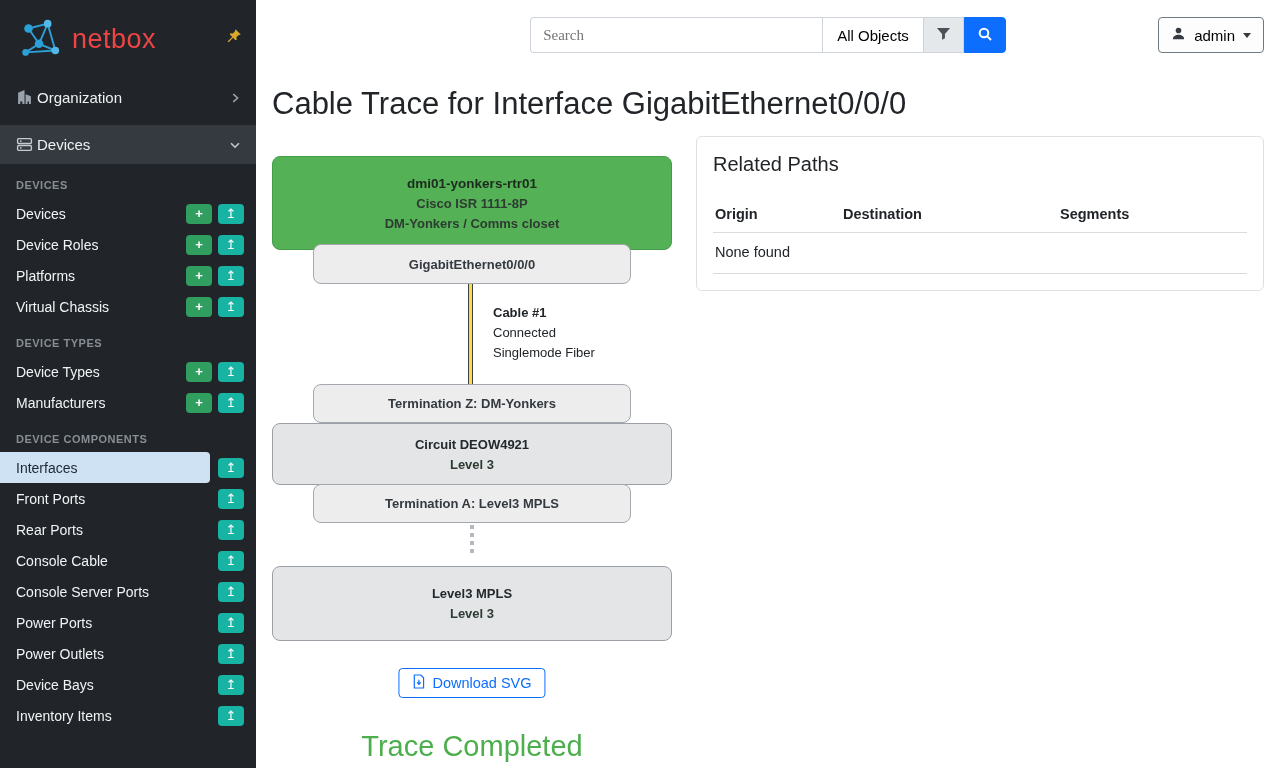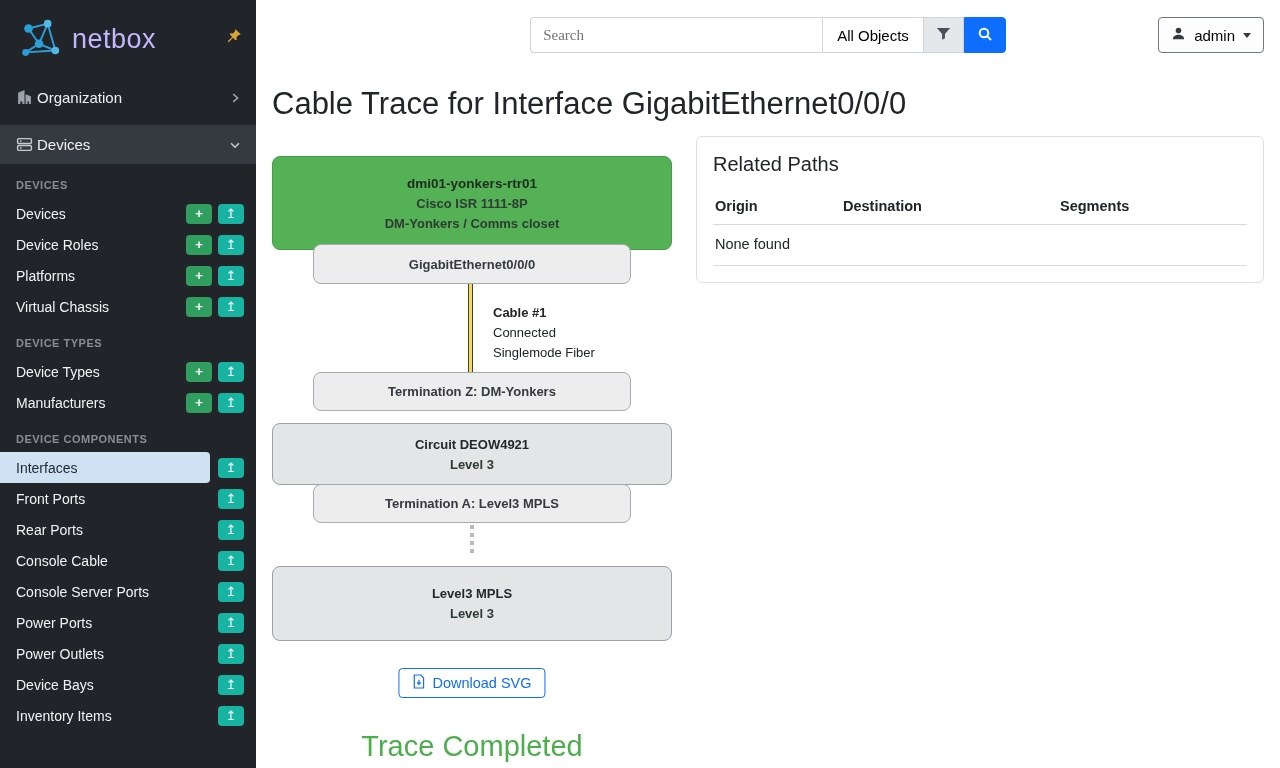--- a/index.html
+++ b/index.html
@@ -6,21 +6,21 @@
   html,body { width:1280px; height:768px; }
   body {
     font-family: "Liberation Sans","DejaVu Sans",sans-serif;
     display:flex; background:#fff; overflow:hidden; color:#212529;
   }
 
   
   .sidebar { width:256px; flex-shrink:0; background:#212529; height:768px; overflow:hidden; }
   .logo-row { display:flex; align-items:flex-start; padding:16px 14px 14px 16px; height:78px; }
   .logo-mark { width:48px; height:46px; }
-  .logo-text { font-size:27px; color:#c4b5fd; letter-spacing:.5px; margin:8px 0 0 8px; font-weight:400;text-align:right; }
+  .logo-text { font-size:27px; color:#ef4444; letter-spacing:.5px; margin:8px 0 0 8px; font-weight:400;text-align:right; }
   .pin-btn { margin-left:auto; margin-top:12px; cursor:pointer; }
 
   .nav-item { display:flex; align-items:center; gap:4px; padding:11px 14px 11px 16px;
               font-size:15px; color:#eef0f2; cursor:pointer; }
   .nav-item + .nav-item { margin-top:8px; }
   .nav-item.active { background:#343a40; }
   .nav-item .chev { margin-left:auto; display:flex; }
   .nav-icon { display:flex; }
 
   .side-section-header { padding:15px 16px 7px; font-size:11px; font-weight:bold;
@@ -61,42 +61,42 @@
   
   .trace-wrap { position:relative; width:400px; height:632px; flex-shrink:0; }
   .tbox { position:absolute; border-radius:8px; display:flex; flex-direction:column;
           align-items:center; justify-content:center; font-size:13px; text-align:center; }
   .tbox .t1 { font-weight:bold; color:#1d2b1f; }
   .tbox .t2 { color:#2e3b33; margin-top:5px;font-weight:bold; }
   .device-box { left:0; top:20px; width:400px; height:94px; background:#55b155; border:1px solid #449d48; z-index:1; }
   .device-box .t1 { font-size:13.5px; }
   .attach-box { background:#ededed; border:1px solid #a3a9af; z-index:3; font-weight:bold; color:#343a40; }
   .iface-box { left:41px; top:108px; width:318px; height:40px; }
-  .termz-box { left:41px; top:236px; width:318px; height:39px; }
+  .termz-box { left:41px; top:248px; width:318px; height:39px; }
   .terma-box { left:41px; top:348px; width:318px; height:39px; }
   .node-gray { background:#e3e5e7; border:1px solid #9aa0a6; z-index:2; color:#2e3338; }
   .node-gray .t1 { color:#23282d; }
   .circuit-box { left:0; top:287px; width:400px; height:62px; }
   .farend-box { left:0; top:430px; width:400px; height:75px; }
   .cable-line { position:absolute; left:196px; top:147px; width:5px; height:101px; background:#ffd84d;
                 border-left:1.5px solid #3a3f44; border-right:1.5px solid #3a3f44; z-index:0; }
   .cable-info { position:absolute; left:221px; top:167px; font-size:13px; line-height:20px; z-index:2; text-align:left; }
   .cable-info .c1 { font-weight:bold; cursor:pointer; }
   .dotted-line { position:absolute; left:198px; top:389px; width:4px; height:32px;
                  background-image:repeating-linear-gradient(to bottom,#b5bac0 0 4px,transparent 4px 8px); }
   .dl-btn { position:absolute; top:532px; left:50%; transform:translateX(-50%); height:30px;
             display:flex; align-items:center; gap:7px; padding:0 13px; background:#fff;
             border:1px solid #0d6efd; border-radius:4px; color:#0d6efd; font-size:14.5px; cursor:pointer;
             white-space:nowrap; }
   .trace-status { position:absolute; top:594px; width:100%; text-align:center; font-size:29px;
                   font-weight:500; color:#4cae4c; }
 
   
   .card { flex:1; border:1px solid #dce0e5; border-radius:6px; background:#fff; padding:16px; }
-  .card-title { font-size:20px; font-weight:500; color:#212529; margin-bottom:16px; }
+  .card-title { font-size:20px; font-weight:500; color:#212529; margin-bottom:24px; }
   table.rp { width:100%; border-collapse:collapse; }
   .rp th { text-align:left; font-size:14.5px; font-weight:bold; color:#212529;
            padding:6px 2px 10px; border-bottom:1px solid #d8dce0; }
   .rp td { font-size:14.5px; color:#212529; padding:11px 2px 13px; border-bottom:1px solid #d8dce0; }
 </style>
 </head>
 <body>
 
 <aside class="sidebar">
   <div class="logo-row">

